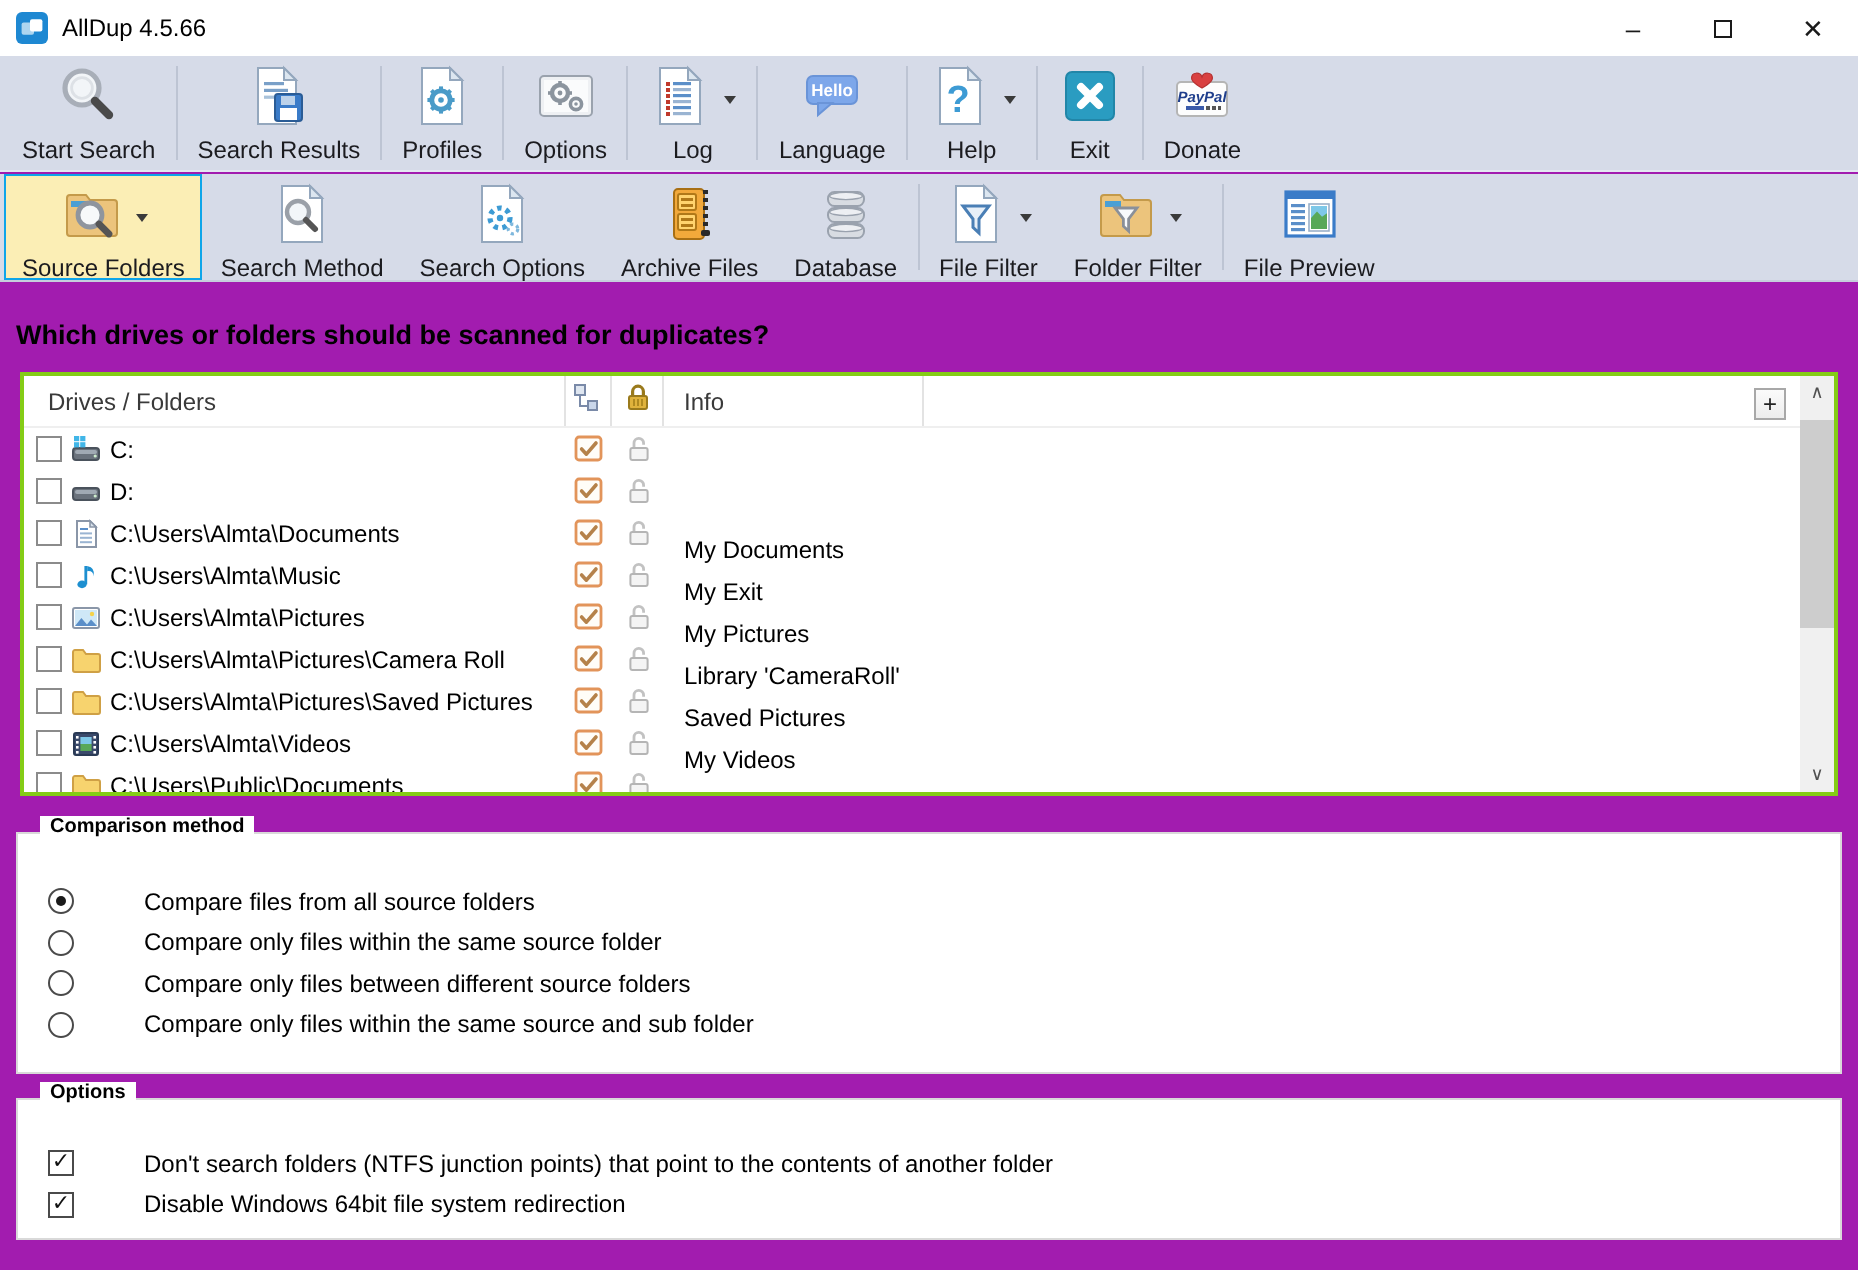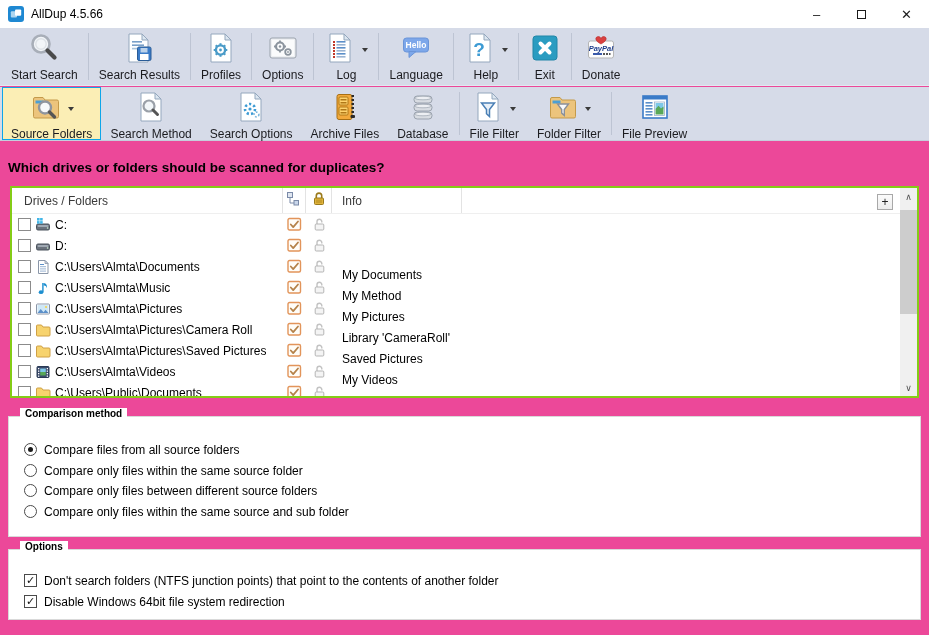--- a/index.html
+++ b/index.html
@@ -1,18 +1,18 @@
 <!DOCTYPE html>
 <html><head>
 <meta charset="utf-8">
 <style>
   html,body{margin:0;padding:0;background:#9aa0a8;}
   *{box-sizing:border-box;}
   .window{
-    position:relative;width:929px;height:635px;background:#ec4899;overflow:hidden;
+    position:relative;width:929px;height:635px;background:#a21caf;overflow:hidden;
     font-family:"Liberation Sans","DejaVu Sans",sans-serif;font-size:12px;color:#000;
     margin:0 auto;
   }
   svg text{font-family:"Liberation Sans","DejaVu Sans",sans-serif;}
 
   
   .titlebar{position:absolute;left:0;top:0;right:0;height:28px;background:#fff;display:flex;align-items:center;}
   .app-icon{margin:0 7px 0 8px;display:flex;}
   .title-text{font-size:12px;color:#000;}
   .win-controls{margin-left:auto;display:flex;height:100%;}
@@ -62,21 +62,21 @@
   .vs-down{bottom:0;}
   .vs-thumb{position:absolute;left:0;top:22px;width:17px;height:104px;background:#cdcdcd;}
 
   
   .group{position:absolute;left:8px;width:913px;border:1px solid #d9d9d9;background:#fff;}
   .group-comparison{top:416px;height:121px;}
   .group-options{top:549px;height:71px;}
   .group-title{position:absolute;top:-9px;left:11px;background:#fff;padding:0 5px;font-weight:bold;font-size:10px;color:#000;}
   .group-body{padding:26px 0 0 15px;}
   .group-options .group-body{padding-top:24px;}
-  .opt-row{display:flex;align-items:flex-start;margin-bottom:5.5px;height:15px;}
+  .opt-row{display:flex;align-items:center;margin-bottom:5.5px;height:15px;gap:28px;}
   .radio{width:13px;height:13px;border:1px solid #4a4a4a;border-radius:50%;background:#fff;position:relative;flex:none;}
   .radio.selected::after{content:"";position:absolute;left:3px;top:3px;width:5px;height:5px;border-radius:50%;background:#1a1a1a;}
   .checkbox{width:13px;height:13px;border:1px solid #4a4a4a;background:#fff;flex:none;display:flex;align-items:center;justify-content:center;
     font-size:11px;font-weight:bold;color:#111;line-height:1;}
   .opt-label{margin-left:7px;white-space:nowrap;}
 </style>
 </head>
 <body>
 
 <div class="window">
@@ -499,21 +499,21 @@
     <rect x="1" y="1.5" width="12.5" height="11.5" rx="1.5" fill="#fffdf8" stroke="#e2945a" stroke-width="1.4"></rect>
     <path d="M3.8 7.5 l2.4 2.6 l4.8 -5.6" fill="none" stroke="#b5824a" stroke-width="1.8" stroke-linecap="round" stroke-linejoin="round"></path>
   </svg>
           </div>
     <div class="td-lock">
             <svg width="15" height="15" viewBox="0 0 15 15">
     <path d="M5 7 V4.6 a2.4 2.4 0 0 1 4.8 0 V5.4" fill="none" stroke="#c2c2c2" stroke-width="1.4"></path>
     <rect x="3.2" y="7" width="8.6" height="6" rx="1" fill="#f4f4f4" stroke="#b5b5b5"></rect>
   </svg>
           </div>
-    <div class="td-info">My Method</div>
+    <div class="td-info">My Exit</div>
   </div>
         <div class="trow">
     <div class="td-main">
       <span class="row-cb"></span>
       <span class="f-icon">
               <svg width="16" height="16" viewBox="0 0 16 16">
     <rect x="1.5" y="3" width="13" height="10" rx="1" fill="#fff" stroke="#8a96a8"></rect>
     <rect x="2.5" y="4" width="11" height="8" fill="#cfe8f7"></rect>
     <path d="M2.5 12 l3.2 -4 l2.8 3.2 l2 -2.4 l3 3.2 z" fill="#5b8fc9"></path>
     <circle cx="11" cy="6" r="1.1" fill="#f5d24a"></circle>

